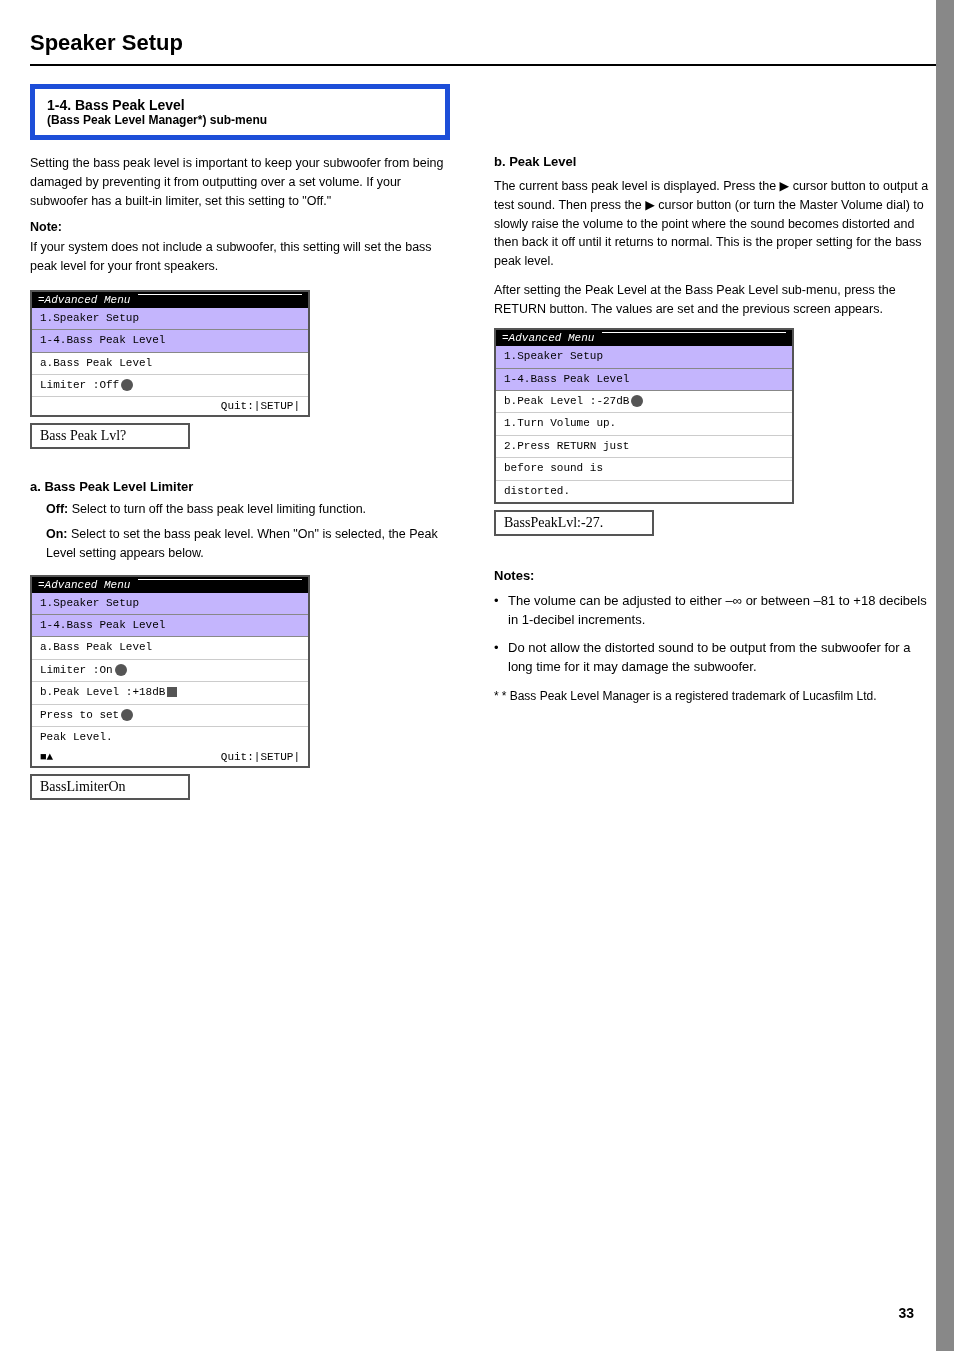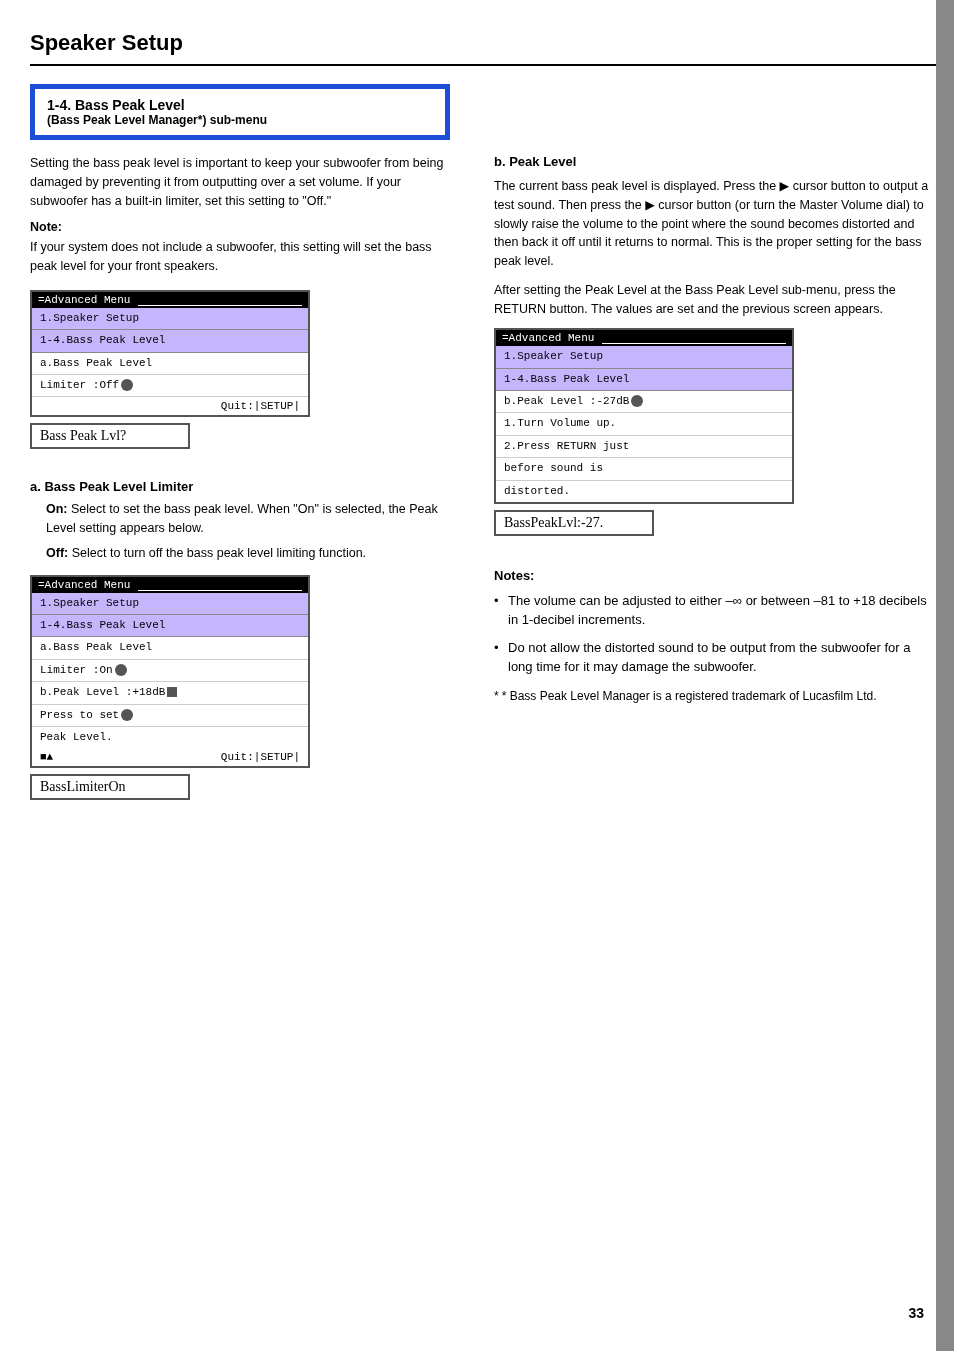--- a/index.html
+++ b/index.html
@@ -27,21 +27,21 @@
       top: 0;
       width: 18px;
       height: 100%;
       background: #888;
     }
 
     
     .page-number {
       position: absolute;
       bottom: 30px;
-      right: 30px;
+      right: 40px;
       font-size: 14px;
       font-weight: bold;
     }
 
     
     .page-title {
       font-size: 22px;
       font-weight: bold;
       border-bottom: 2px solid #000;
       padding-bottom: 8px;
@@ -109,22 +109,23 @@
       margin-bottom: 6px;
       width: 280px;
     }
 
     .screen-mockup .menu-bar {
       background: #000;
       color: #fff;
       padding: 2px 6px;
       font-size: 11px;
       display: flex;
-      align-items: flex-end;
+      align-items: flex-start;
       gap: 4px;
+      font-style: italic;
     }
 
     .screen-mockup .menu-bar .line-right {
       flex: 1;
       height: 1px;
       background: #fff;
       margin-left: 4px;
     }
 
     .screen-mockup .menu-row {
@@ -296,26 +297,26 @@
 
       
       <div class="lcd-display">Bass Peak Lvl?</div>
 
       
       <div class="sub-heading">
         <span class="label">a. Bass Peak Level Limiter</span>
       </div>
 
       <div class="indent-text">
+        <span class="off-label">Off:</span>
+        <span>Select to turn off the bass peak level limiting function.</span>
+      </div>
+      <div class="indent-text">
         <span class="on-label">On:</span>
         <span>Select to set the bass peak level. When "On" is selected, the Peak Level setting appears below.</span>
-      </div>
-      <div class="indent-text">
-        <span class="off-label">Off:</span>
-        <span>Select to turn off the bass peak level limiting function.</span>
       </div>
 
       
       <div class="screen-mockup" style="margin-top:12px;">
         <div class="menu-bar">
           <span>=Advanced Menu</span>
           <div class="line-right"></div>
         </div>
         <div class="menu-row highlighted">1.Speaker Setup</div>
         <div class="menu-row highlighted">1-4.Bass Peak Level</div>

